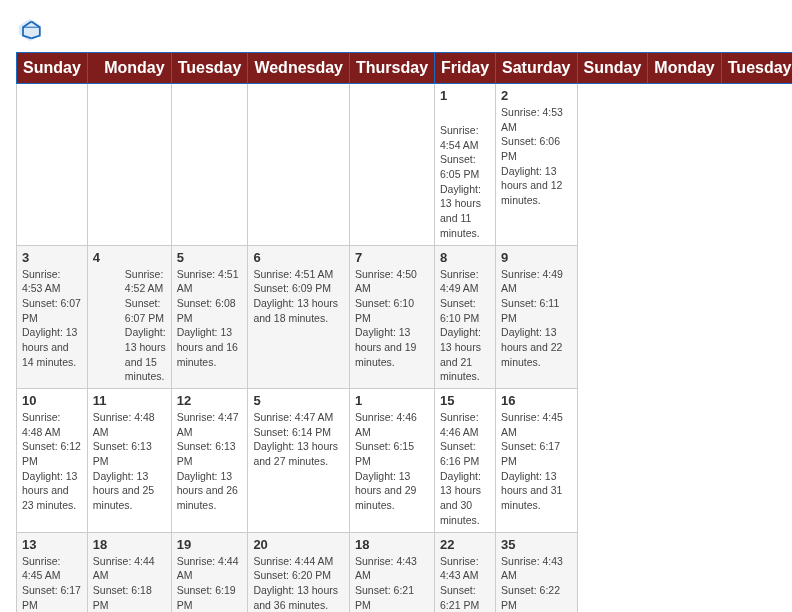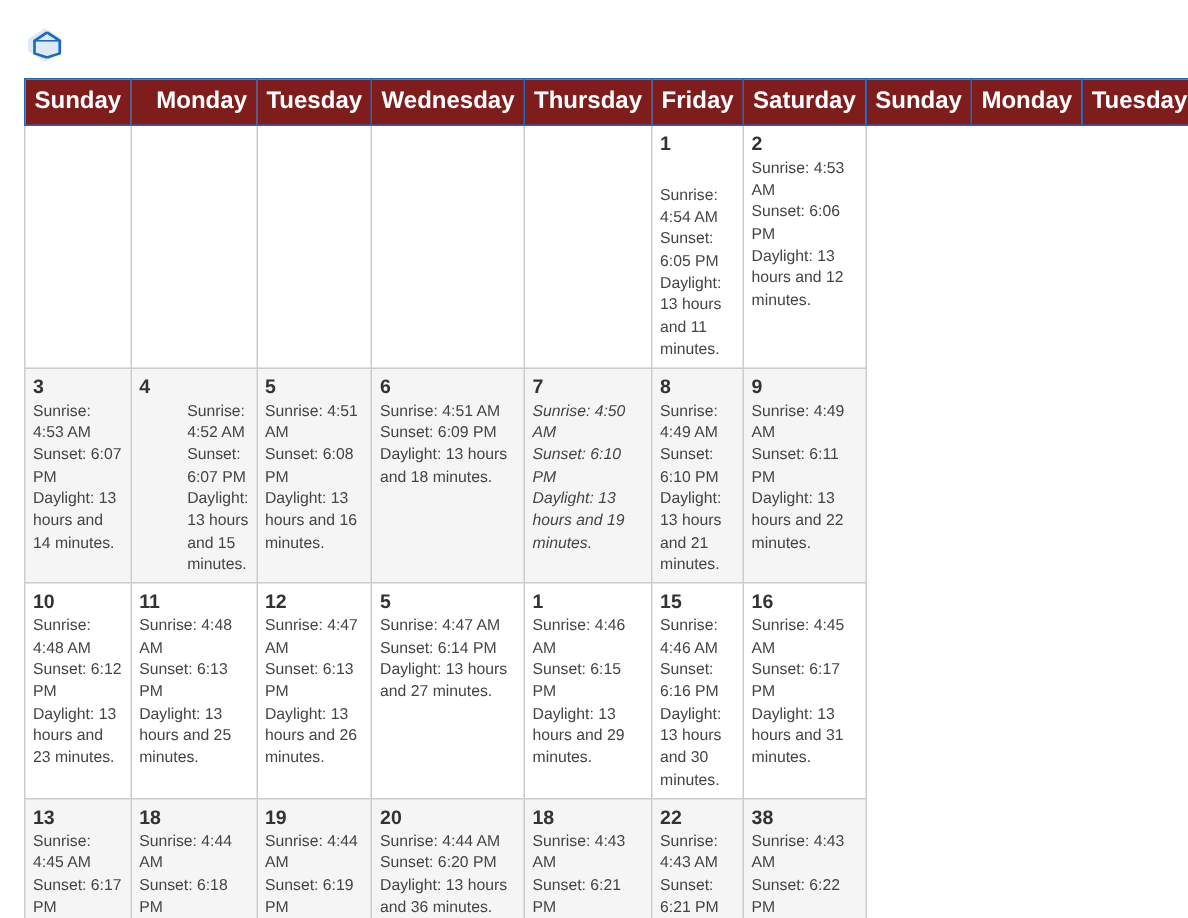--- a/index.html
+++ b/index.html
@@ -165,21 +165,21 @@
 Daylight: 13 hours and 16 minutes.</div>
         </td>
         <td>
           <span class="day-number">6</span>
           <div class="day-info" style="white-space: pre-line;">Sunrise: 4:51 AM
 Sunset: 6:09 PM
 Daylight: 13 hours and 18 minutes.</div>
         </td>
         <td>
           <span class="day-number">7</span>
-          <div class="day-info" style="white-space: pre-line; font-style: italic;">Sunrise: 4:50 AM
+          <div class="day-info" style="white-space: pre-line;">Sunrise: 4:50 AM
 Sunset: 6:10 PM
 Daylight: 13 hours and 19 minutes.</div>
         </td>
         <td>
           <span class="day-number">8</span>
           <div class="day-info" style="white-space: pre-line;">Sunrise: 4:49 AM
 Sunset: 6:10 PM
 Daylight: 13 hours and 21 minutes.</div>
         </td>
         <td>
@@ -264,20 +264,20 @@
 Sunset: 6:21 PM
 Daylight: 13 hours and 37 minutes.</div>
         </td>
         <td>
           <span class="day-number">22</span>
           <div class="day-info" style="white-space: pre-line;">Sunrise: 4:43 AM
 Sunset: 6:21 PM
 Daylight: 13 hours and 38 minutes.</div>
         </td>
         <td>
-          <span class="day-number">38</span>
+          <span class="day-number">35</span>
           <div class="day-info" style="white-space: pre-line;">Sunrise: 4:43 AM
 Sunset: 6:22 PM
 Daylight: 13 hours and 39 minutes.</div>
         </td>
       </tr>
     </tbody>
 </table>
 
 </body></html>

